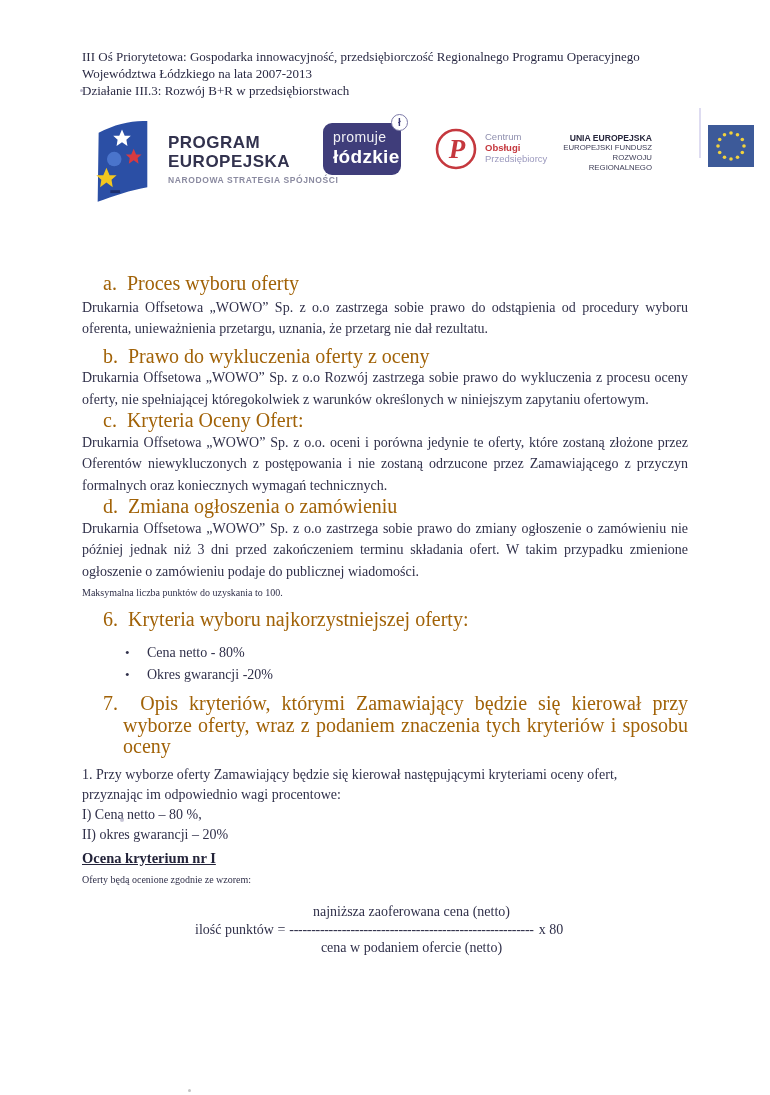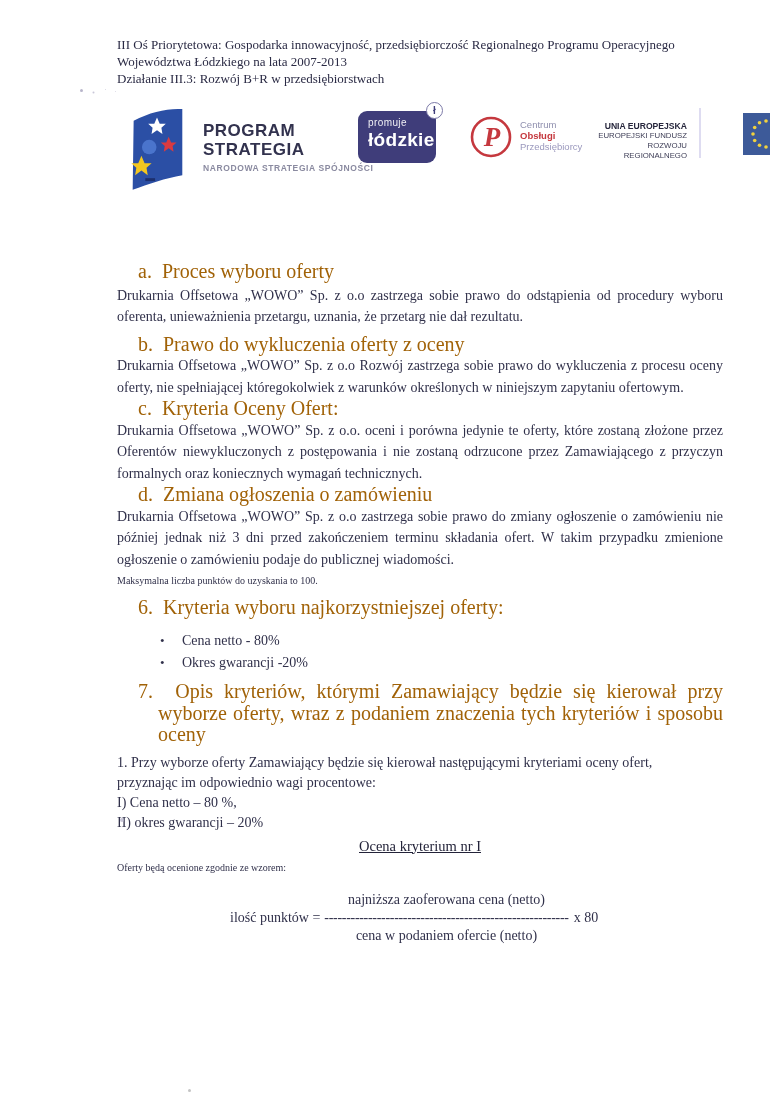--- a/index.html
+++ b/index.html
@@ -5,37 +5,37 @@
   html,body{margin:0;padding:0;background:#e8e8e8;}
   .page{
     position:relative;
     width:770px;height:1095px;
     background:#ffffff;
     margin:0 auto;
     overflow:hidden;
     font-family:"Liberation Serif", serif;
     color:#30304a;
   }
-  .content{position:absolute;left:82px;width:606px;top:0;margin-left:35px;}
+  .content{position:absolute;left:82px;width:606px;top:12px;}
 
   
   .doc-header{margin-top:36px;font-size:13px;line-height:17px;color:#2a2a44;}
 
   
   .logos{position:relative;height:96px;margin-top:14px;}
   .logo-group{position:absolute;display:flex;align-items:flex-start;}
   .logo-pr{left:4px;top:2px;}
   .pr-text{margin-left:10px;padding-top:18px;font-family:"Liberation Sans",sans-serif;}
   .pr-title{font-size:17px;font-weight:bold;color:#32324e;line-height:19px;letter-spacing:.5px;}
   .pr-sub{margin-top:4px;font-size:8.5px;color:#8a8aa0;letter-spacing:.6px;font-weight:bold;}
 
   .logo-lodzkie{left:241px;top:10px;}
   .lodz-badge-box{position:relative;width:78px;height:52px;background:#3f3d7a;border-radius:9px;
     color:#fff;font-family:"Liberation Sans",sans-serif;padding:6px 0 0 10px;box-sizing:border-box;}
-  .lodz-promuje{font-size:10px;letter-spacing:.4px;opacity:.92;}
+  .lodz-promuje{font-size:14px;letter-spacing:.4px;opacity:.92;}
   .lodz-lodzkie{font-size:19px;font-weight:bold;letter-spacing:.3px;margin-top:1px;}
   .lodz-circle{position:absolute;right:-7px;top:-9px;width:15px;height:15px;border-radius:50%;
     border:1.5px solid #7c7aa8;background:#fff;color:#3f3d7a;font-size:10px;line-height:15px;
     text-align:center;font-weight:bold;}
 
   .logo-cop{left:352px;top:14px;}
   .cop-text{margin-left:7px;padding-top:4px;font-family:"Liberation Sans",sans-serif;line-height:11px;font-size:9.5px;}
   .cop-l1{color:#8f8fae;}
   .cop-l2{color:#c5383e;font-weight:bold;}
   .cop-l3{color:#9a98bd;}
@@ -57,22 +57,22 @@
   #h-b{margin-top:6px;}
   #h-c{margin-top:0;}
   #h-d{margin-top:0;}
   #p-note{margin-top:0;}
   #h-6{margin-top:5px;}
   .bullets{margin:12px 0 0 0;padding:0;list-style:none;}
   .bullets li{display:flex;font-size:14px;line-height:22px;padding-left:43px;}
   .bullets .dot{width:22px;font-size:13px;}
   #h-7{margin-top:7px;}
   .criteria{margin-top:7px;font-size:14px;line-height:20px;}
-  #h-ocena{margin-top:3px;font-size:14.5px;font-weight:normal;color:#232339;line-height:21.5px;
-    text-decoration:underline;text-align:center;}
+  #h-ocena{margin-top:3px;font-size:14.5px;font-weight:bold;color:#232339;line-height:21.5px;
+    text-decoration:underline;}
   #p-wzor{margin-top:0;}
 
   
   .formula{margin-top:12px;display:flex;align-items:center;font-size:14px;}
   .formula-lhs{margin-left:113px;white-space:nowrap;}
   .fraction{display:inline-flex;flex-direction:column;align-items:center;line-height:18px;margin-left:4px;}
   .fraction .divider{white-space:nowrap;letter-spacing:-0.3px;}
   .formula-mult{margin-left:5px;white-space:nowrap;}
 
   
@@ -102,21 +102,21 @@
         <svg width="72" height="92" viewBox="0 0 74 92">
           <path d="M13,17 C30,8 48,4 63,5 L63,73 C46,76 28,82 12,88 Z" fill="#2b4fa5"></path>
           <path transform="translate(37,23) scale(0.95)" fill="#ffffff" d="M0,-10 L2.94,-3.09 L9.51,-3.09 L4.76,1.18 L5.88,8.09 L0,3.8 L-5.88,8.09 L-4.76,1.18 L-9.51,-3.09 L-2.94,-3.09 Z"></path>
           <circle cx="29" cy="44" r="7.5" fill="#4a74cc"></circle>
           <path transform="translate(49,42) scale(0.85)" fill="#d93a40" d="M0,-10 L2.94,-3.09 L9.51,-3.09 L4.76,1.18 L5.88,8.09 L0,3.8 L-5.88,8.09 L-4.76,1.18 L-9.51,-3.09 L-2.94,-3.09 Z"></path>
           <path transform="translate(21,64) scale(1.1)" fill="#f3c71f" d="M0,-10 L2.94,-3.09 L9.51,-3.09 L4.76,1.18 L5.88,8.09 L0,3.8 L-5.88,8.09 L-4.76,1.18 L-9.51,-3.09 L-2.94,-3.09 Z"></path>
           <rect x="25" y="76" width="10" height="3" fill="#1c2f6e"></rect>
         </svg>
         <div class="pr-text">
           <div class="pr-title">PROGRAM</div>
-          <div class="pr-title">STRATEGIA</div>
+          <div class="pr-title">EUROPEJSKA</div>
           <div class="pr-sub">NARODOWA STRATEGIA SPÓJNOŚCI</div>
         </div>
       </div>
 
       <div class="logo-group logo-lodzkie">
         <div class="lodz-badge-box">
           <div class="lodz-promuje">promuje</div>
           <div class="lodz-lodzkie">łódzkie</div>
           <div class="lodz-circle">ł</div>
         </div>

